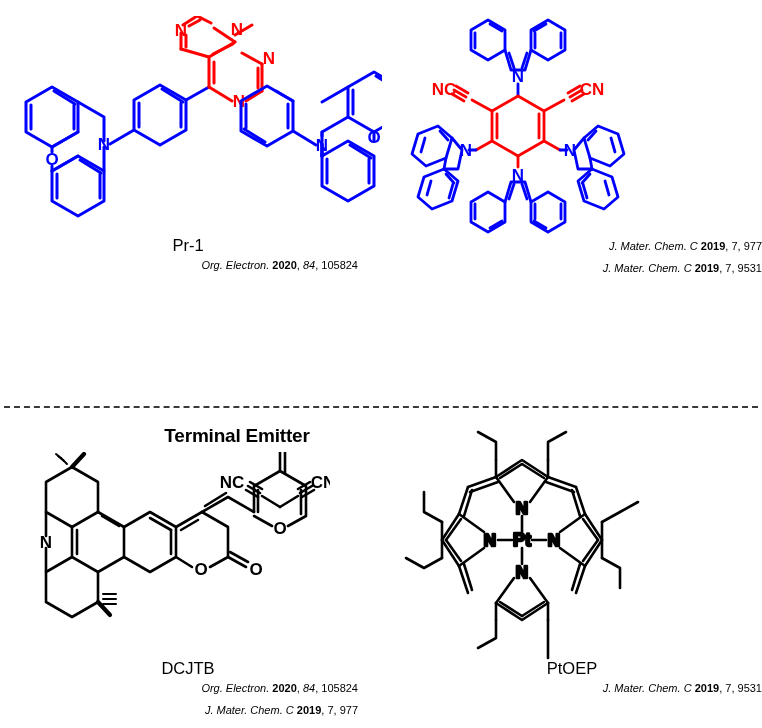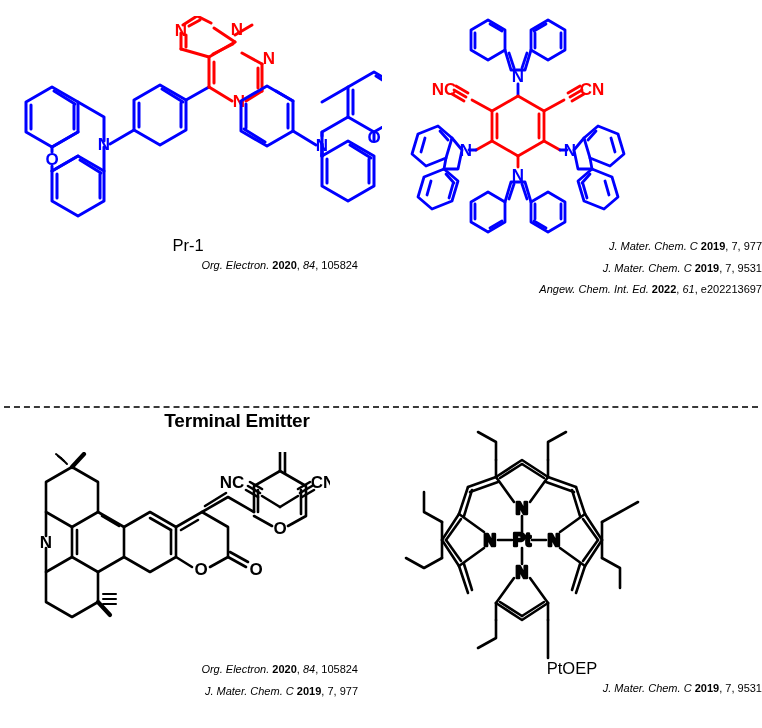--- a/index.html
+++ b/index.html
@@ -30,21 +30,21 @@
     text-align: center;
     white-space: nowrap;
     color: #000;
   }
   #title-assistant-dopant {
     top: 1px;
     left: 0;
     width: 762px;
   }
   #title-terminal-emitter {
-    top: 410px;
+    top: 425px;
     left: 0;
     width: 474px;
   }
   .divider {
     position: absolute;
     left: 4px;
     top: 406px;
     width: 754px;
     height: 0;
     border-top: 2px dashed #3a3a3a;
@@ -295,23 +295,20 @@
     </g>
   </svg>
 
   <div class="caption-block" style="left:382px; top:236px; width:380px;">
     <div class="cap-ref">
       <span class="j">J. Mater. Chem. C</span><span class="p">&nbsp;</span><span class="y">2019</span><span class="p">, </span><span class="vn">7</span><span class="p">, </span><span class="p">977</span>
     </div>
     <div class="cap-ref">
       <span class="j">J. Mater. Chem. C</span><span class="p">&nbsp;</span><span class="y">2019</span><span class="p">, </span><span class="vn">7</span><span class="p">, </span><span class="p">9531</span>
     </div>
-    <div class="cap-ref">
-      <span class="j">Angew. Chem. Int. Ed.</span><span class="p">&nbsp;</span><span class="y">2022</span><span class="p">, </span><span class="v">61</span><span class="p">, </span><span class="p">e202213697</span>
-    </div>
   </div>
 
   <svg class="struct" id="svg-dcjtb" style="left:30px; top:452px;" width="320" height="200" viewBox="0 0 320 200">
     <g fill="none" stroke="#000000" stroke-width="2.6" stroke-linecap="round" stroke-linejoin="round">
 
       <g>
 
         <path d="M42,75 L42,105 L68,120 L94,105 L94,75 L68,60 Z"></path>
         <path d="M47,78 L47,102"></path>
         <path d="M72,64 L89,74"></path>
@@ -387,20 +384,21 @@
 
       <path d="M110,33 L122,26"></path>
       <path d="M112,37 L124,30"></path>
       <path d="M108,29 L120,22"></path>
     </g>
     <text class="atom" x="42" y="22" font-size="17" fill="#000000">NC</text>
     <text class="atom" x="133" y="22" font-size="17" fill="#000000">CN</text>
   </svg>
 
   <div class="caption-block" style="left:18px; top:659px; width:340px;">
+    <div class="cap-name">DCJTB</div>
     <div class="cap-ref">
       <span class="j">Org. Electron.</span><span class="p">&nbsp;</span><span class="y">2020</span><span class="p">, </span><span class="v">84</span><span class="p">, </span><span class="p">105824</span>
     </div>
     <div class="cap-ref">
       <span class="j">J. Mater. Chem. C</span><span class="p">&nbsp;</span><span class="y">2019</span><span class="p">, </span><span class="vn">7</span><span class="p">, </span><span class="p">977</span>
     </div>
   </div>
 
   <svg class="struct" id="svg-ptoep" style="left:398px; top:430px;" width="260" height="230" viewBox="0 0 260 230">
     <g fill="none" stroke="#000000" stroke-width="2.6" stroke-linecap="round" stroke-linejoin="round">

